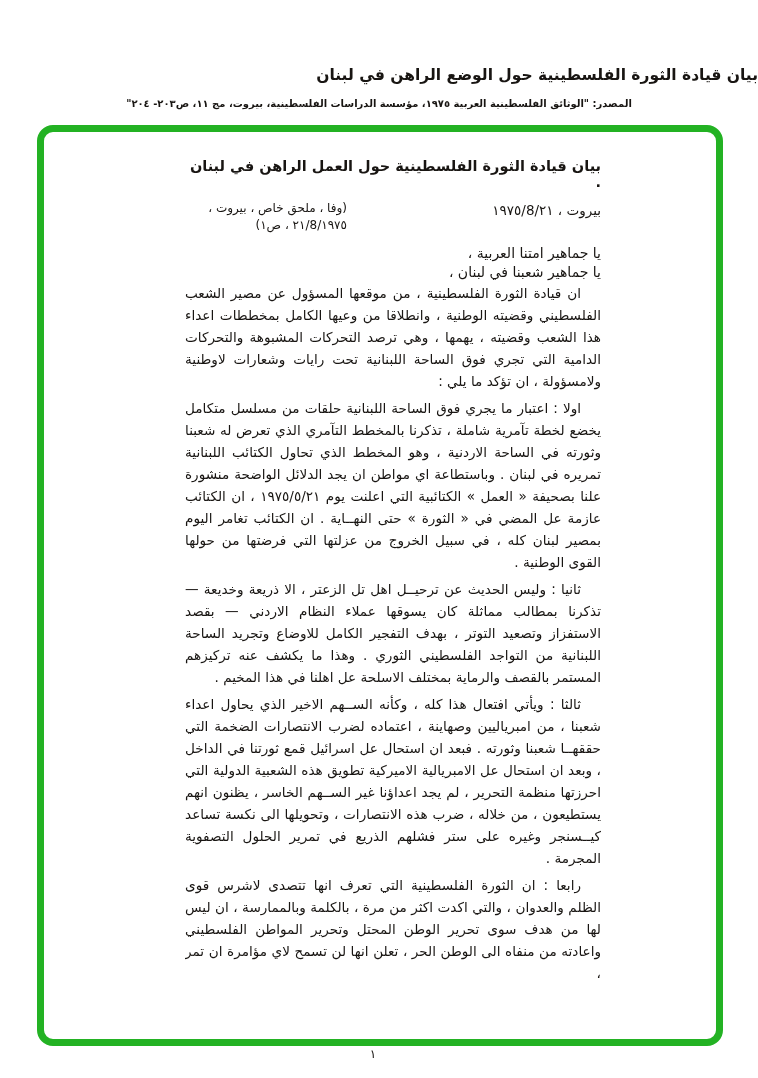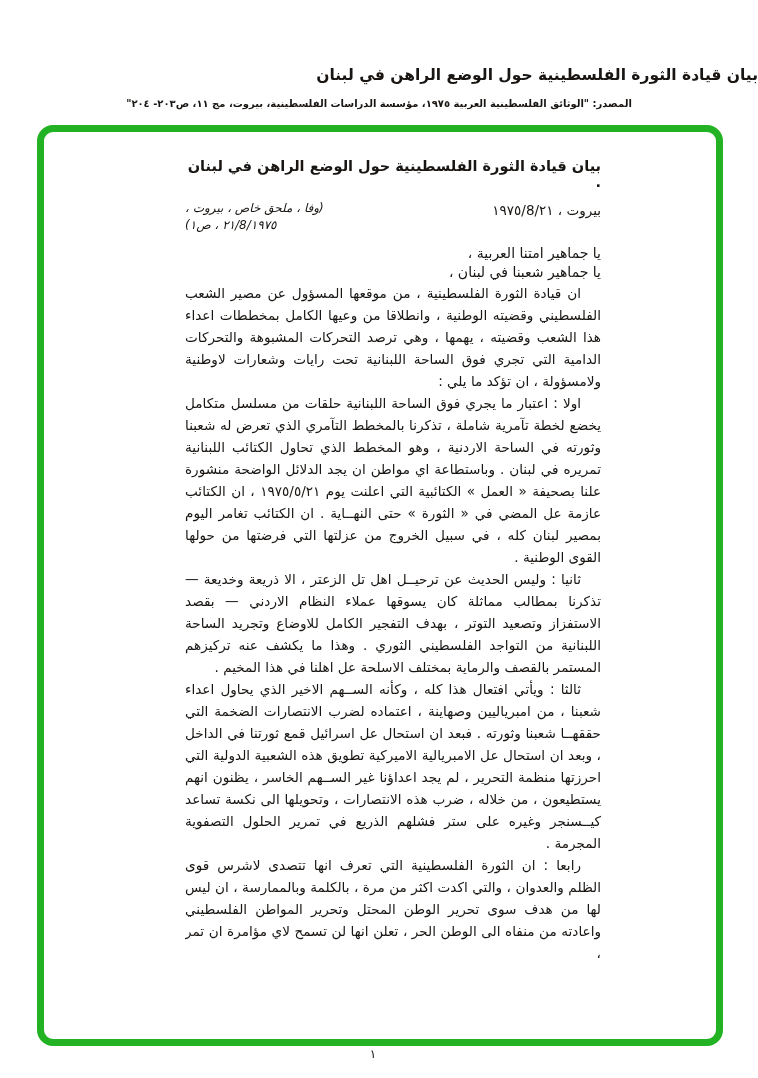--- a/index.html
+++ b/index.html
@@ -44,48 +44,47 @@
     display:flex;justify-content:space-between;align-items:flex-start;
     margin-bottom:10px;
   }
   .dateline{
     font-size:13.5px;
     padding-top:2px;
   }
   .agency-note{
     width:162px;
     font-size:12px;line-height:17px;
-    text-align:left;
-    font-style:italic;
+    text-align:right;
   }
   .salutation{
     font-size:14px;line-height:18.8px;
   }
   .body-par{
     font-size:13.6px;line-height:22px;
     text-align:justify;
     text-indent:20px;
   }
-  .body-par.spaced{}
+  .body-par.spaced{margin-top:5px;}
   .page-num{
     position:absolute;top:1047px;left:0;width:746px;
     text-align:center;
     font-size:12px;
   }
 </style>
 </head>
 <body>
 
 <div class="hdr-title">بيان قيادة الثورة الفلسطينية حول الوضع الراهن في لبنان</div>
 <div class="hdr-source">المصدر: "الوثائق الفلسطينية العربية ١٩٧٥، مؤسسة الدراسات الفلسطينية، بيروت، مج ١١، ص٢٠٣- ٢٠٤"</div>
 
 <div class="frame"></div>
 
 <div class="doc">
-  <div class="doc-title">بيان قيادة الثورة الفلسطينية حول الوضع الراهن في لبنان .</div>
+  <div class="doc-title">بيان قيادة الثورة الفلسطينية حول العمل الراهن في لبنان .</div>
 
   <div class="date-row">
     <div class="dateline">بيروت ، ١٩٧٥/8/٢١</div>
     <div class="agency-note">
       <div>(وفا ، ملحق خاص ، بيروت ،</div>
       <div>١٩٧٥/8/٢١ ، ص١)</div>
     </div>
   </div>
 
   <div class="salutation">يا جماهير امتنا العربية ،</div>

